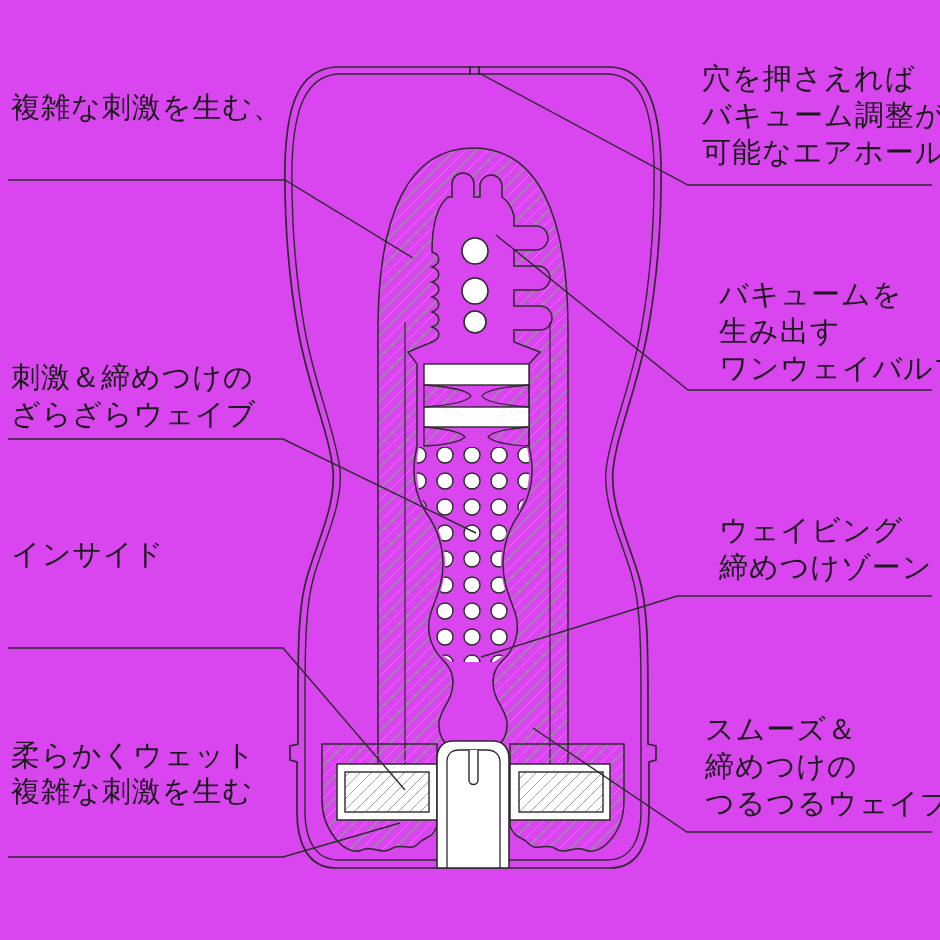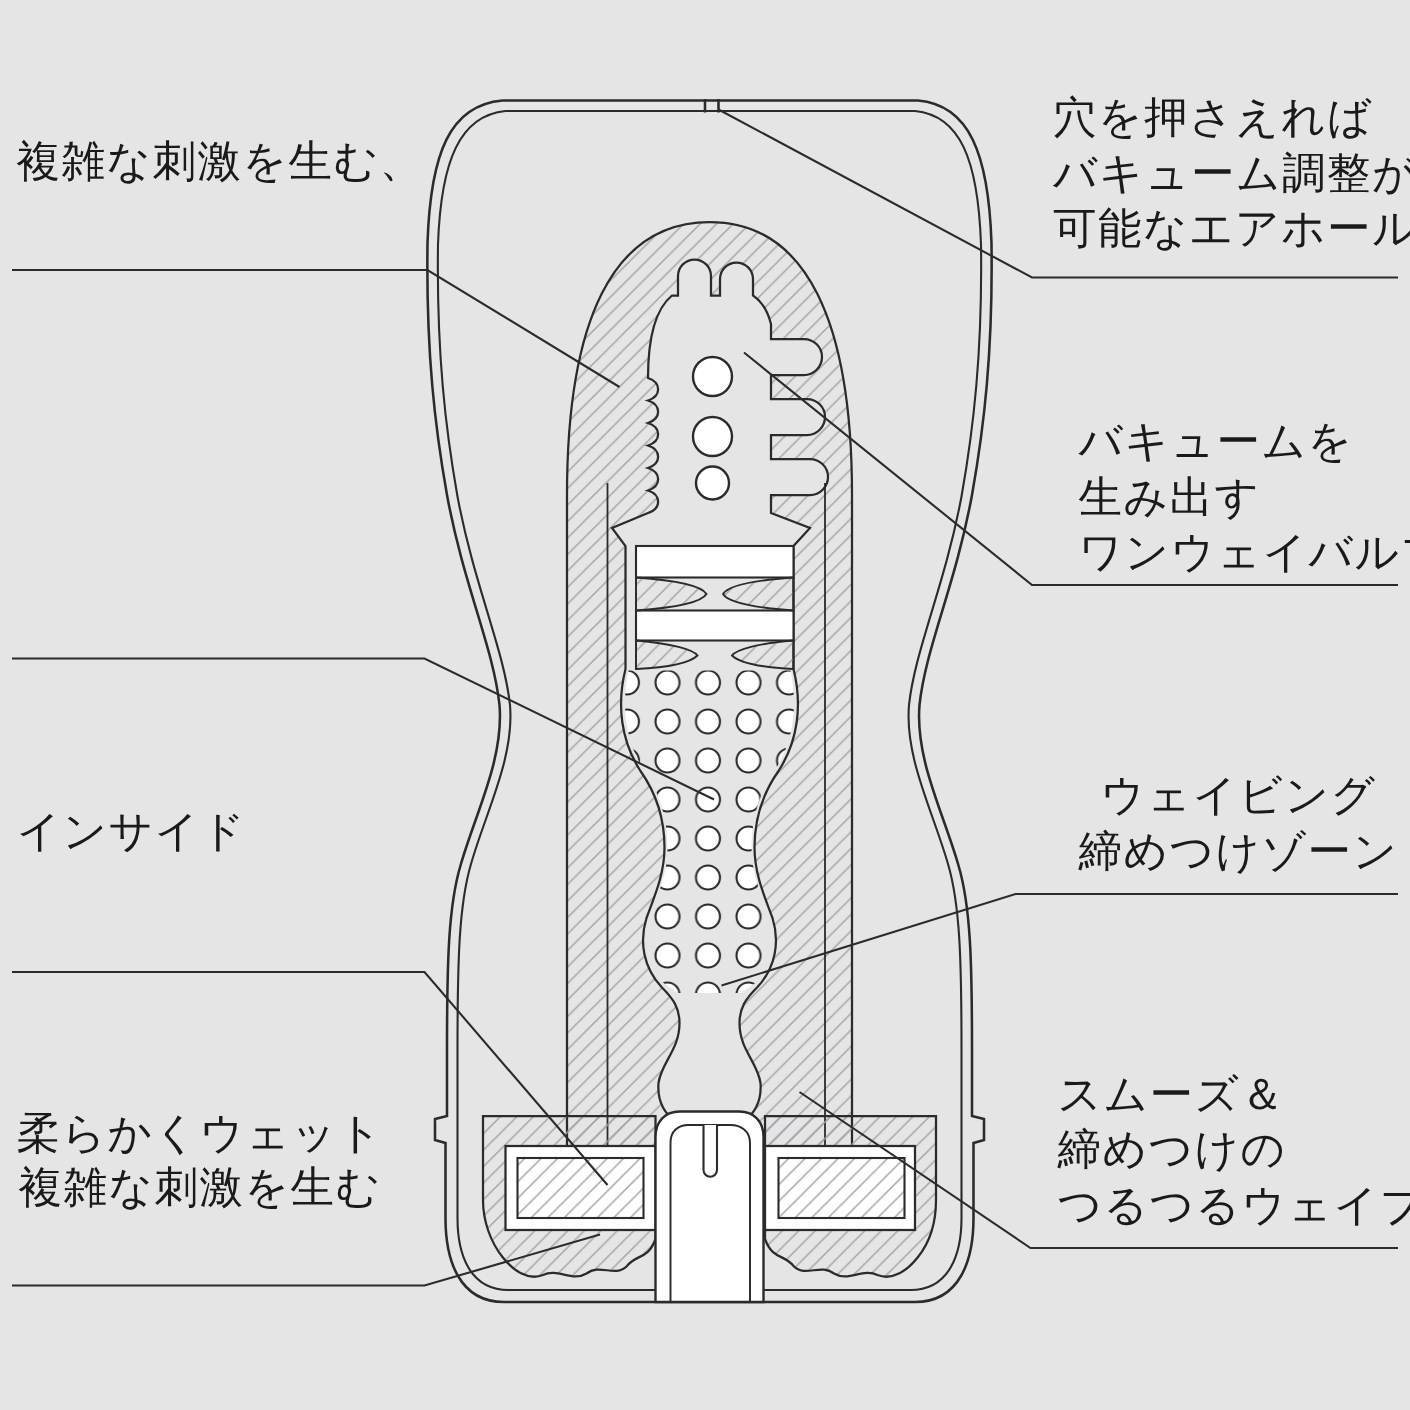--- a/index.html
+++ b/index.html
@@ -1,17 +1,17 @@
 <!DOCTYPE html>
 <html><head>
 <meta charset="utf-8">
 <style>
   html,body{margin:0;padding:0;background:#fff;}
   .stage{
-    position:relative;width:940px;height:940px;background:#e5e5e5;
+    position:relative;width:940px;height:940px;background:#d946ef;
     font-family:"DejaVu Sans","Liberation Sans",sans-serif;
     overflow:hidden;
   }
   .diagram-svg{position:absolute;left:0;top:0;width:940px;height:940px;}
   .callout{
     position:absolute;color:#1a1a1a;font-size:29px;font-weight:500;
     letter-spacing:1px;line-height:37px;white-space:nowrap;
   }
   .callout.lh46{line-height:46px;}
   .callout.lh36{line-height:36px;}
@@ -103,31 +103,35 @@
     <div>バキューム調整が</div>
     <div>可能なエアホール</div>
   </div>
 
   <div class="callout" style="left:719px;top:276px;">
     <div>バキュームを</div>
     <div>生み出す</div>
     <div>ワンウェイバルブ</div>
   </div>
 
+  <div class="callout" style="left:11px;top:359px;">
+    <div>刺激＆締めつけの</div>
+    <div>ざらざらウェイブ</div>
+  </div>
 
   <div class="callout" style="left:11px;top:536px;">
     <div>インサイド</div>
   </div>
 
-  <div class="callout" style="left:719px;top:512px;text-align:center;">
+  <div class="callout" style="left:719px;top:512px;">
     <div>ウェイビング</div>
     <div>締めつけゾーン</div>
   </div>
 
-  <div class="callout lh36" style="left:11px;top:737px;text-align:center;">
+  <div class="callout lh36" style="left:11px;top:737px;">
     <div>柔らかくウェット</div>
     <div>複雑な刺激を生む</div>
   </div>
 
   <div class="callout" style="left:705px;top:711px;">
     <div>スムーズ＆</div>
     <div>締めつけの</div>
     <div>つるつるウェイブ</div>
   </div>
 

